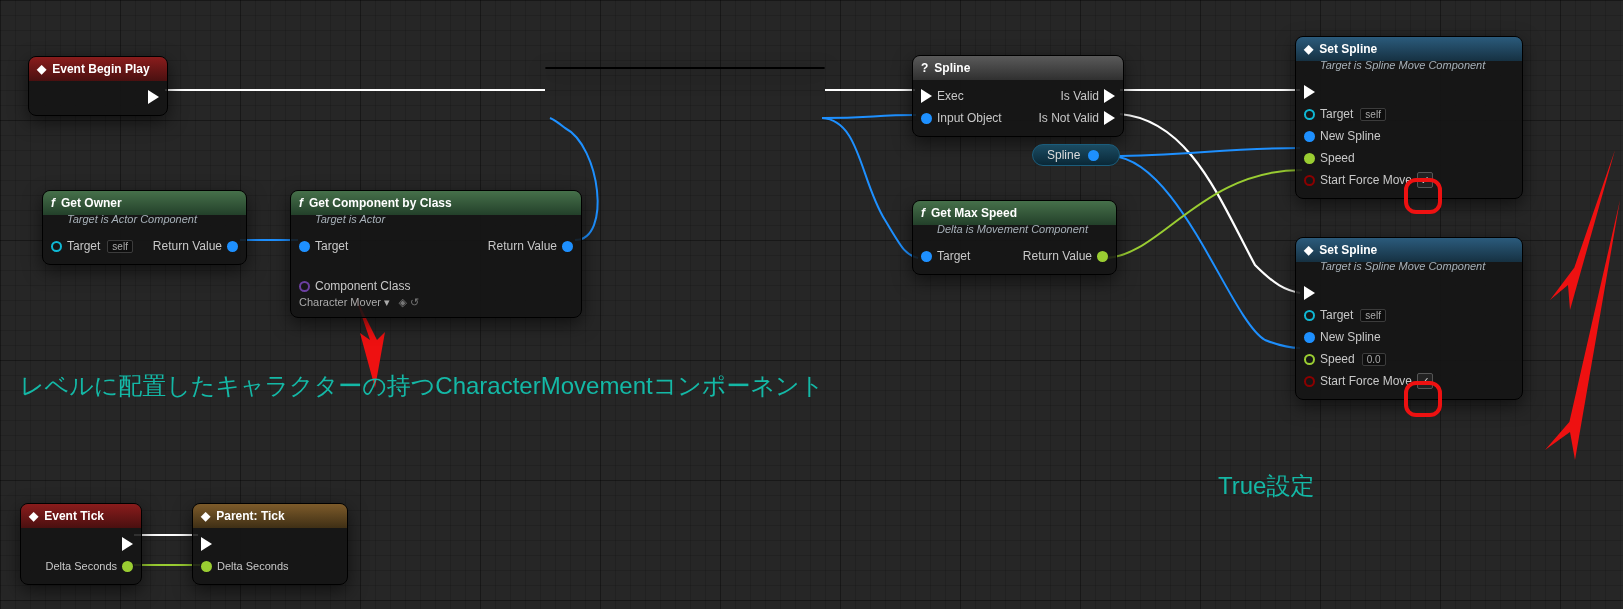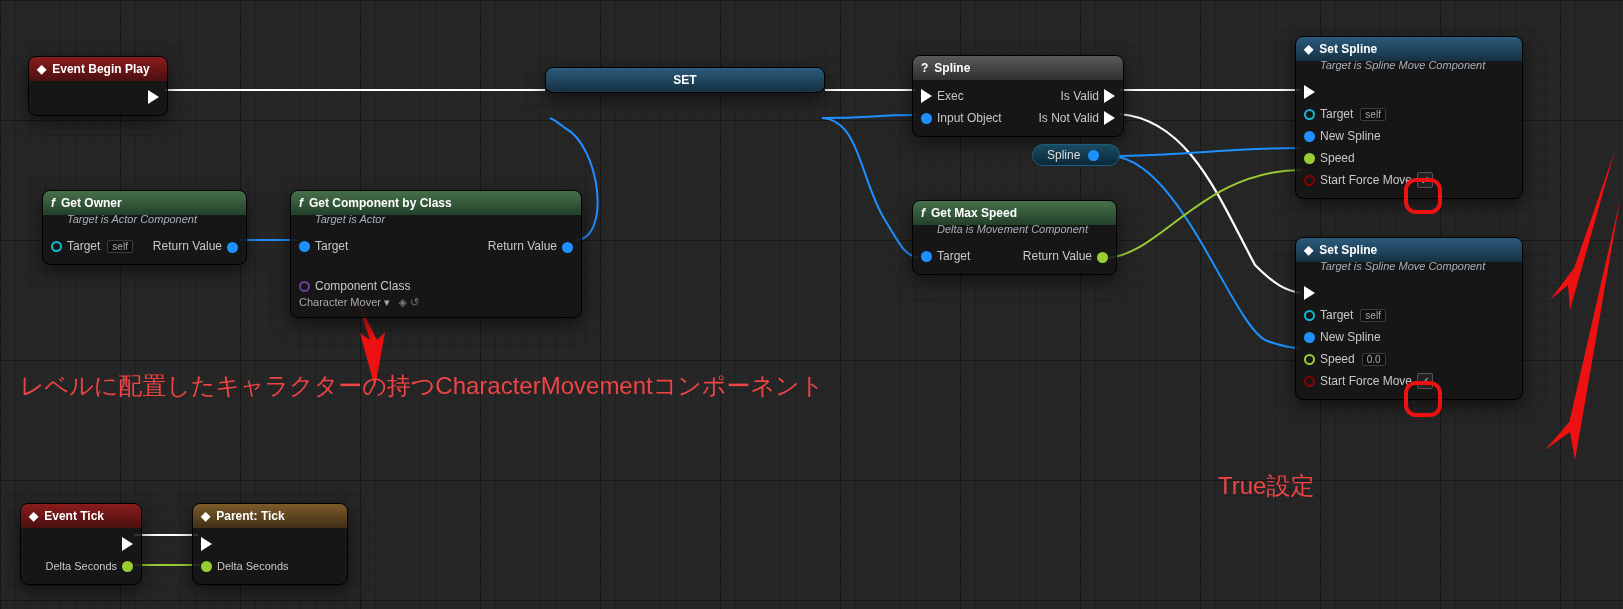--- a/index.html
+++ b/index.html
@@ -10,35 +10,35 @@
 .nhead{padding:5px 8px;display:flex;align-items:center;gap:6px;font-weight:600;color:#fff;font-size:12px;}
 .nsub{font-style:italic;font-size:11px;color:#a6b0b8;padding:0 8px 5px 24px;margin-top:-2px;}
 .hd-red{background:linear-gradient(180deg,#8a1c1c,#4a1010);}
 .hd-green{background:linear-gradient(180deg,#46704a,#23402a);}
 .hd-blue{background:linear-gradient(180deg,#2b5b7c,#163142);}
 .hd-gray{background:linear-gradient(180deg,#5a5a5a,#303030);}
 .hd-orange{background:linear-gradient(180deg,#7d5b2a,#3f2f15);}
 .nbody{padding:6px 8px 8px 8px;}
 .row{display:flex;justify-content:space-between;align-items:center;gap:12px;min-height:20px;}
 .pin{display:flex;align-items:center;gap:5px;white-space:nowrap;}
-.pin.r{flex-direction:row-reverse;align-items:flex-end;}
+.pin.r{flex-direction:row-reverse;}
 .sock{width:11px;height:11px;border:2px solid #888;border-radius:50%;}
 .sock.full{background:currentColor;border-color:currentColor;}
 .sock.exec{width:0;height:0;border:none;border-top:7px solid transparent;border-bottom:7px solid transparent;border-left:11px solid #fff;border-radius:0;background:none;}
 .sock.exec.hollow{border-left-color:transparent;filter:drop-shadow(1px 0 0 #fff) drop-shadow(-1px 0 0 #fff) drop-shadow(0 1px 0 #fff) drop-shadow(0 -1px 0 #fff);}
 .c-obj{color:#1e90ff;}
 .c-self{color:#0fb8d4;}
 .c-float{color:#9acd32;}
 .c-bool{color:#8b0000;}
 .c-class{color:#6b3fa0;}
 .selfbox{border:1px solid #3c3c3c;background:#0e0e0e;border-radius:2px;padding:0 4px;font-size:10px;color:#aaa;margin-left:2px;}
 .chip{position:absolute;background:linear-gradient(180deg,#1b4c63,#0a2837);border:1px solid #1b5d7c;border-radius:14px;padding:3px 20px 3px 14px;display:flex;align-items:center;gap:8px;color:#ddd;}
 .checkbox{width:16px;height:16px;border:1px solid #555;background:#222;border-radius:2px;display:inline-flex;align-items:center;justify-content:center;color:#ccc;font-size:11px;}
 .redring{position:absolute;border:4px solid #e11;border-radius:12px;}
-.redtxt{position:absolute;color:#ef4444;font-size:24px;font-weight:500;white-space:nowrap;}
+.redtxt{position:absolute;color:#14b8a6;font-size:24px;font-weight:500;white-space:nowrap;}
 .ic{display:inline-block;}
 .dropdown{color:#aaa;font-size:11px;margin-left:0;}
 .anim{color:#777;margin-left:6px;}
 </style>
 </head>
 <body>
 <div class="grid"></div>
 
 <svg class="wires" width="1623" height="609">
   <path d="M165 90 C350 90 380 90 545 90" stroke="#fff" stroke-width="2.2" fill="none"></path>
@@ -116,23 +116,20 @@
       <span class="pin">
           <span class="sock c-class" style="border-color:currentColor;"></span>
           <span>Component Class</span>
         </span>
     </div>
     <div class="dropdown"><span>Character Mover</span> ▾ <span class="anim">◈ ↺</span></div>
   </div>
 </div>
 
 <div class="node" style="left:545px;top:67px;width:280px;">
-  <div class="nhead hd-blue" style="justify-content:center;">
-      <span>SET</span>
-    </div>
 </div>
 
 <div class="node" style="left:912px;top:55px;width:212px;">
   <div class="nhead hd-gray">
       <span class="ic" style="font-weight:700;">?</span>
       <span>Spline</span>
     </div>
   <div class="nbody">
     <div class="row">
       <span class="pin">

